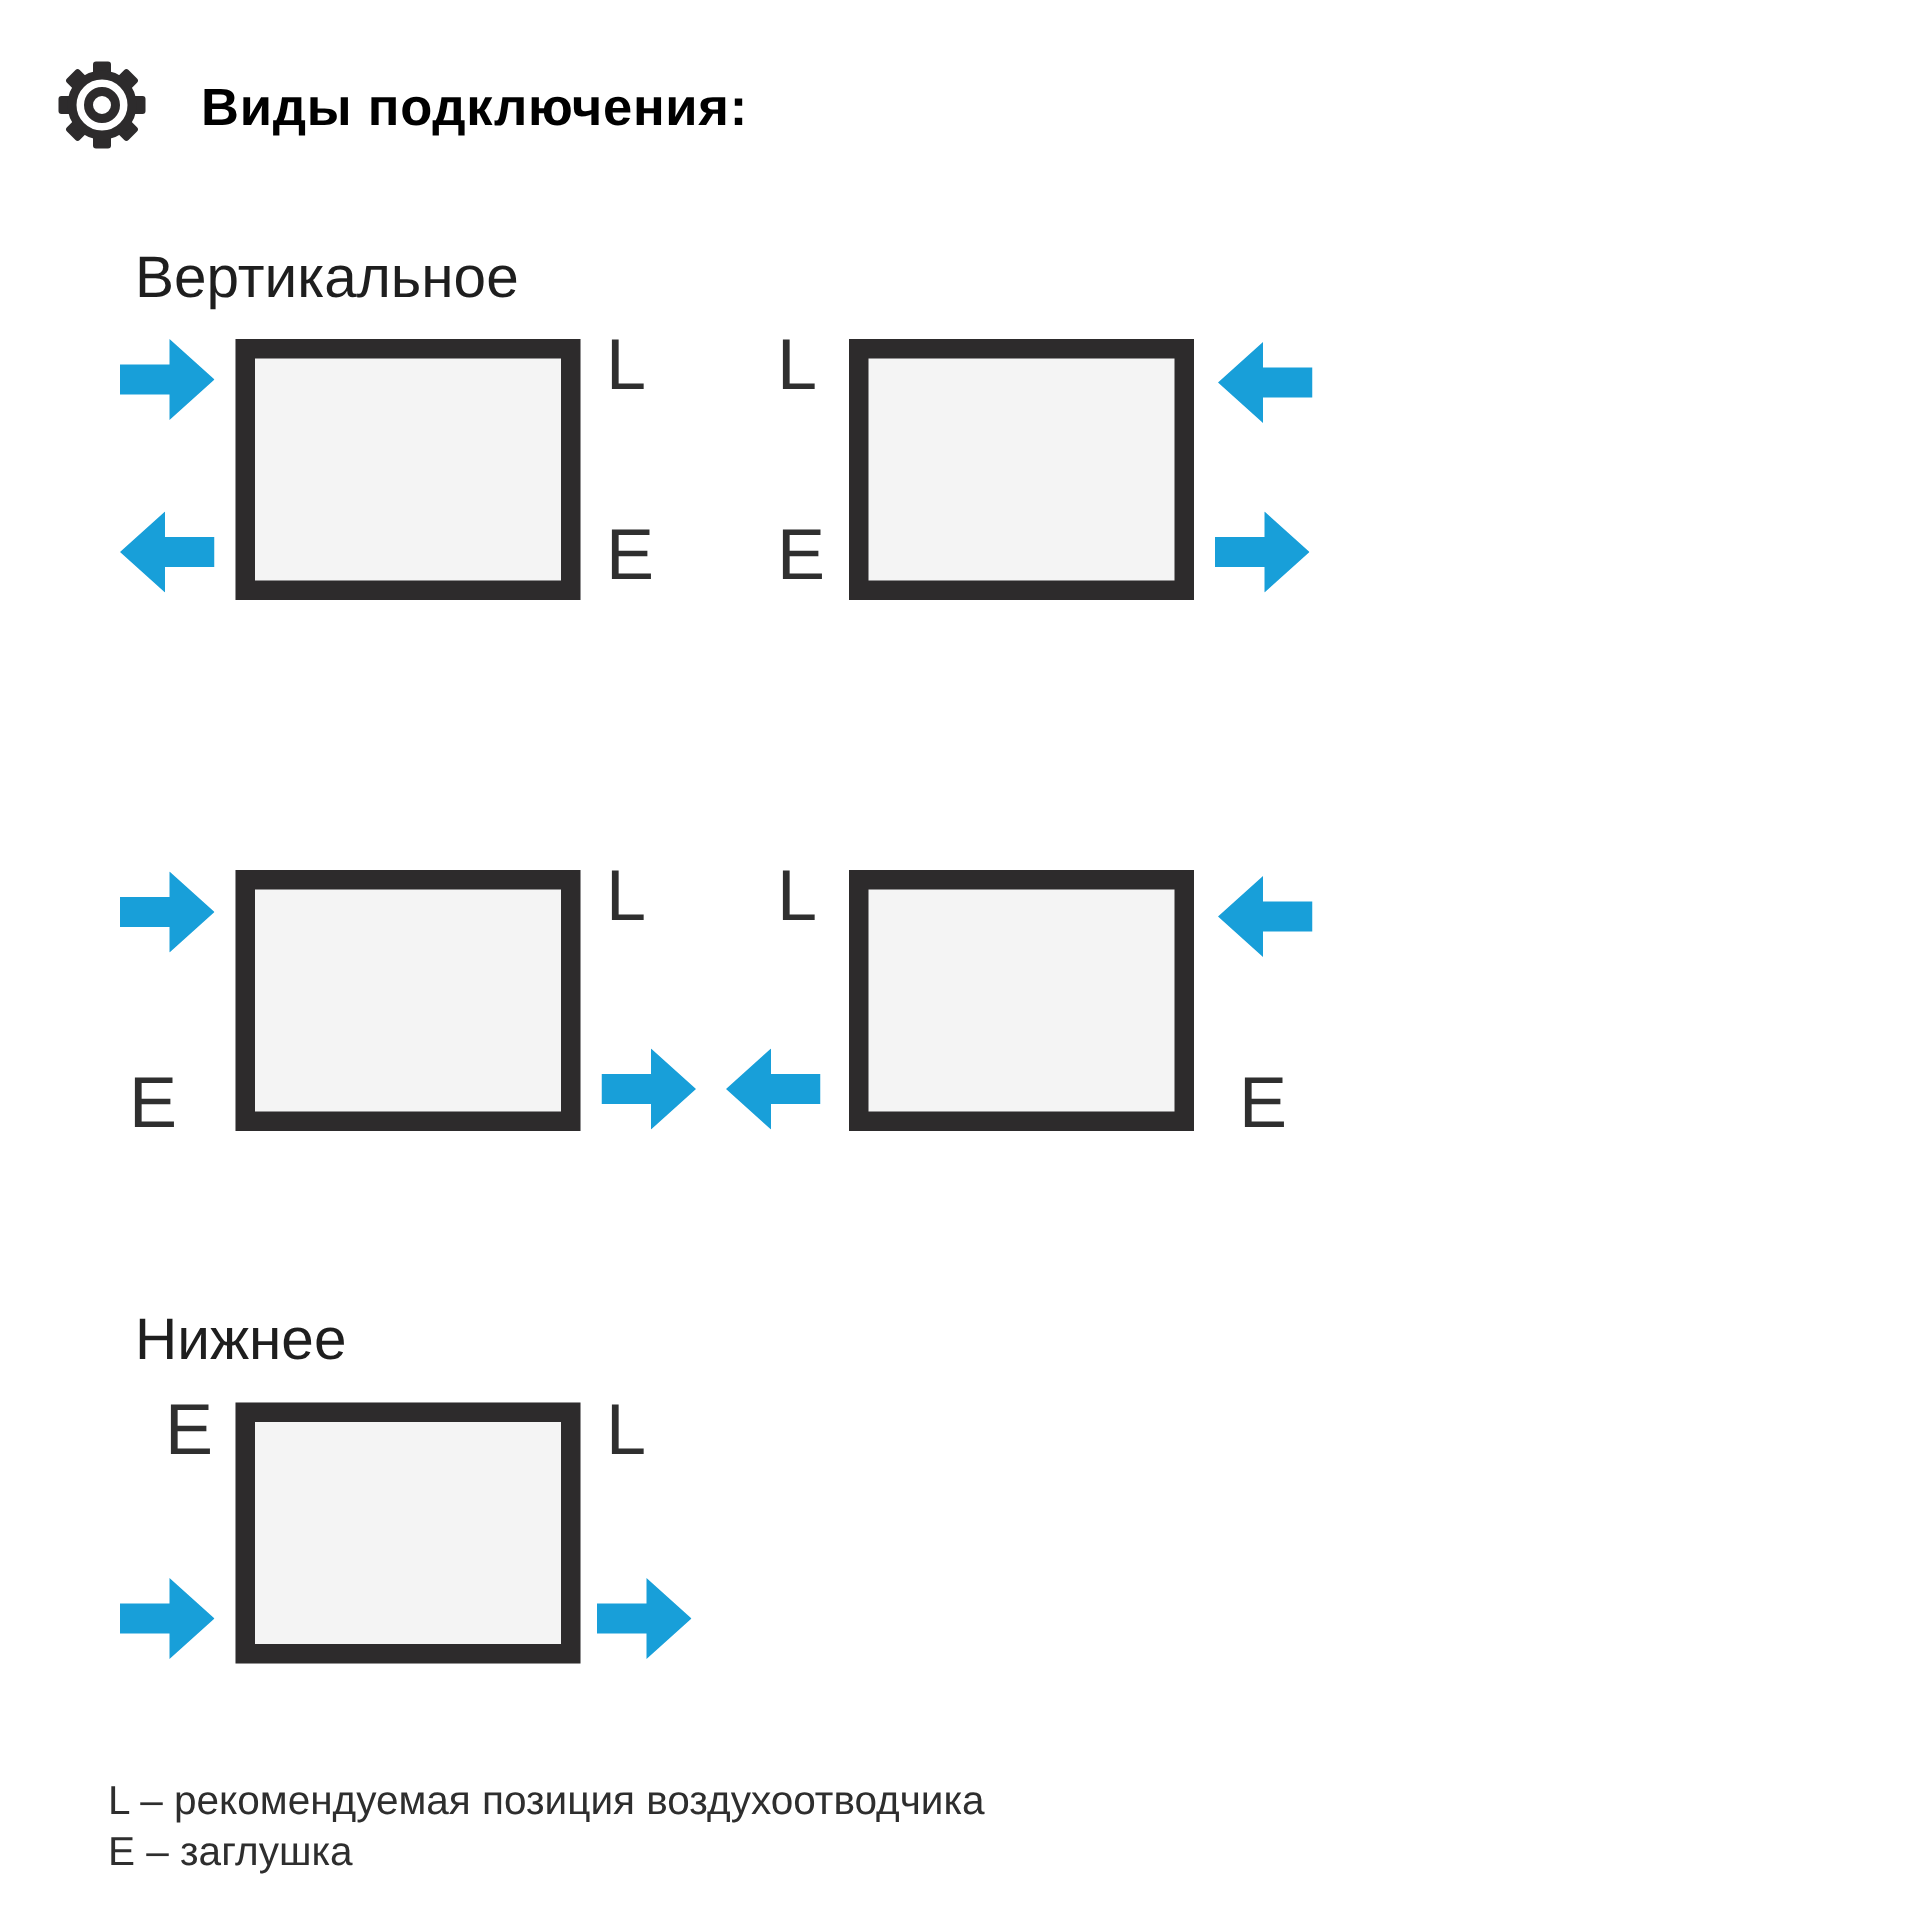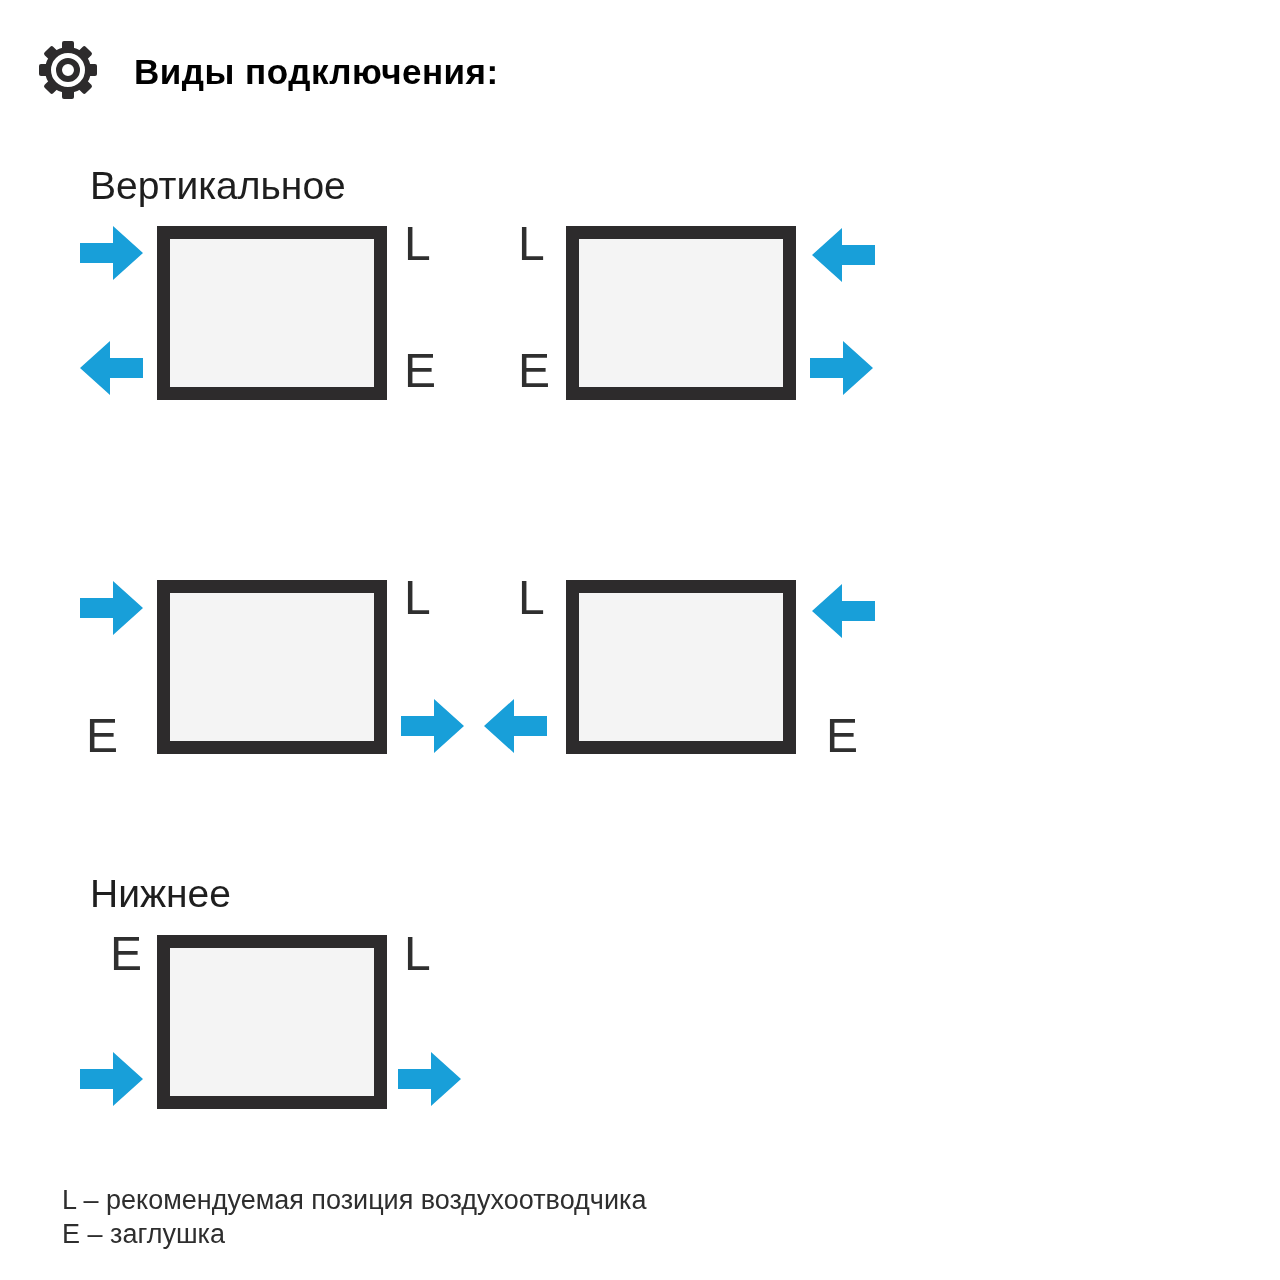--- a/index.html
+++ b/index.html
@@ -73,21 +73,21 @@
     position: absolute;
     font-size: 48px;
     line-height: 50px;
     font-weight: 400;
     color: #2f2f2f;
   }
 
   
   .legend-line {
     position: absolute;
-    left: 62px;
+    left: 72px;
     font-size: 27px;
     line-height: 34px;
     font-weight: 400;
     color: #2e2e2e;
   }
 
   .gear-stroke { stroke: var(--frame); }
   .gear-fill { fill: var(--frame); }
 </style>
 </head>

